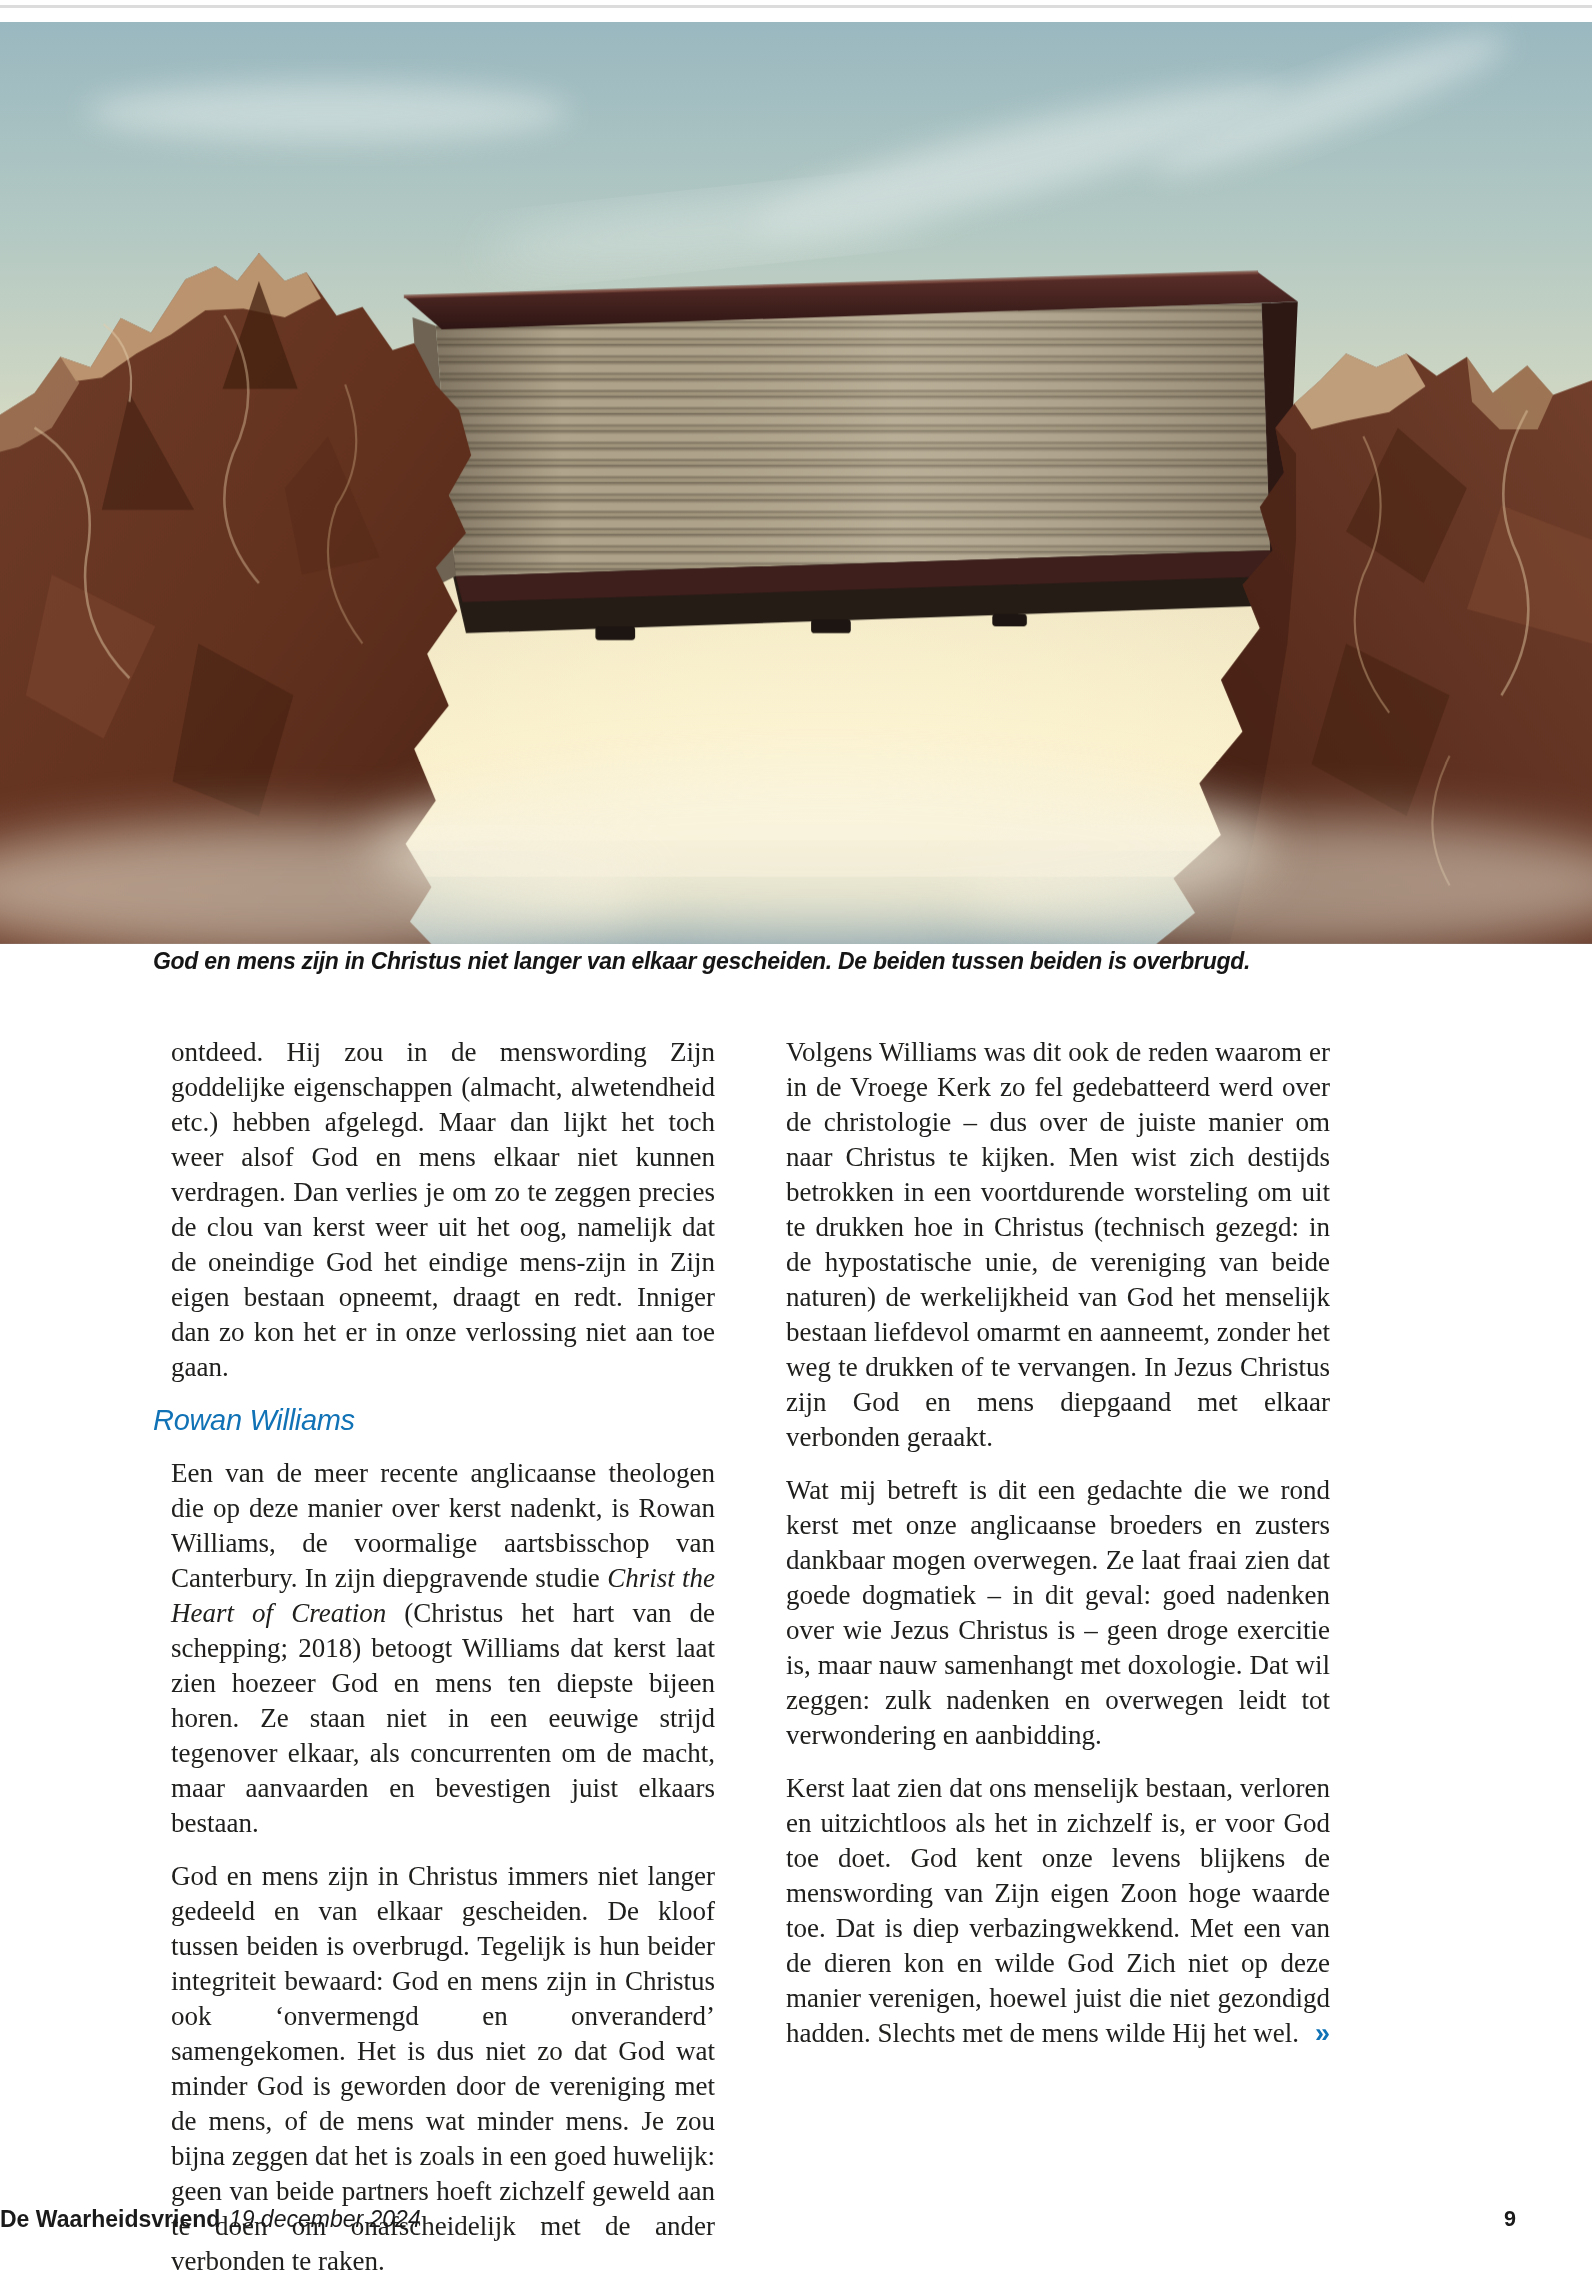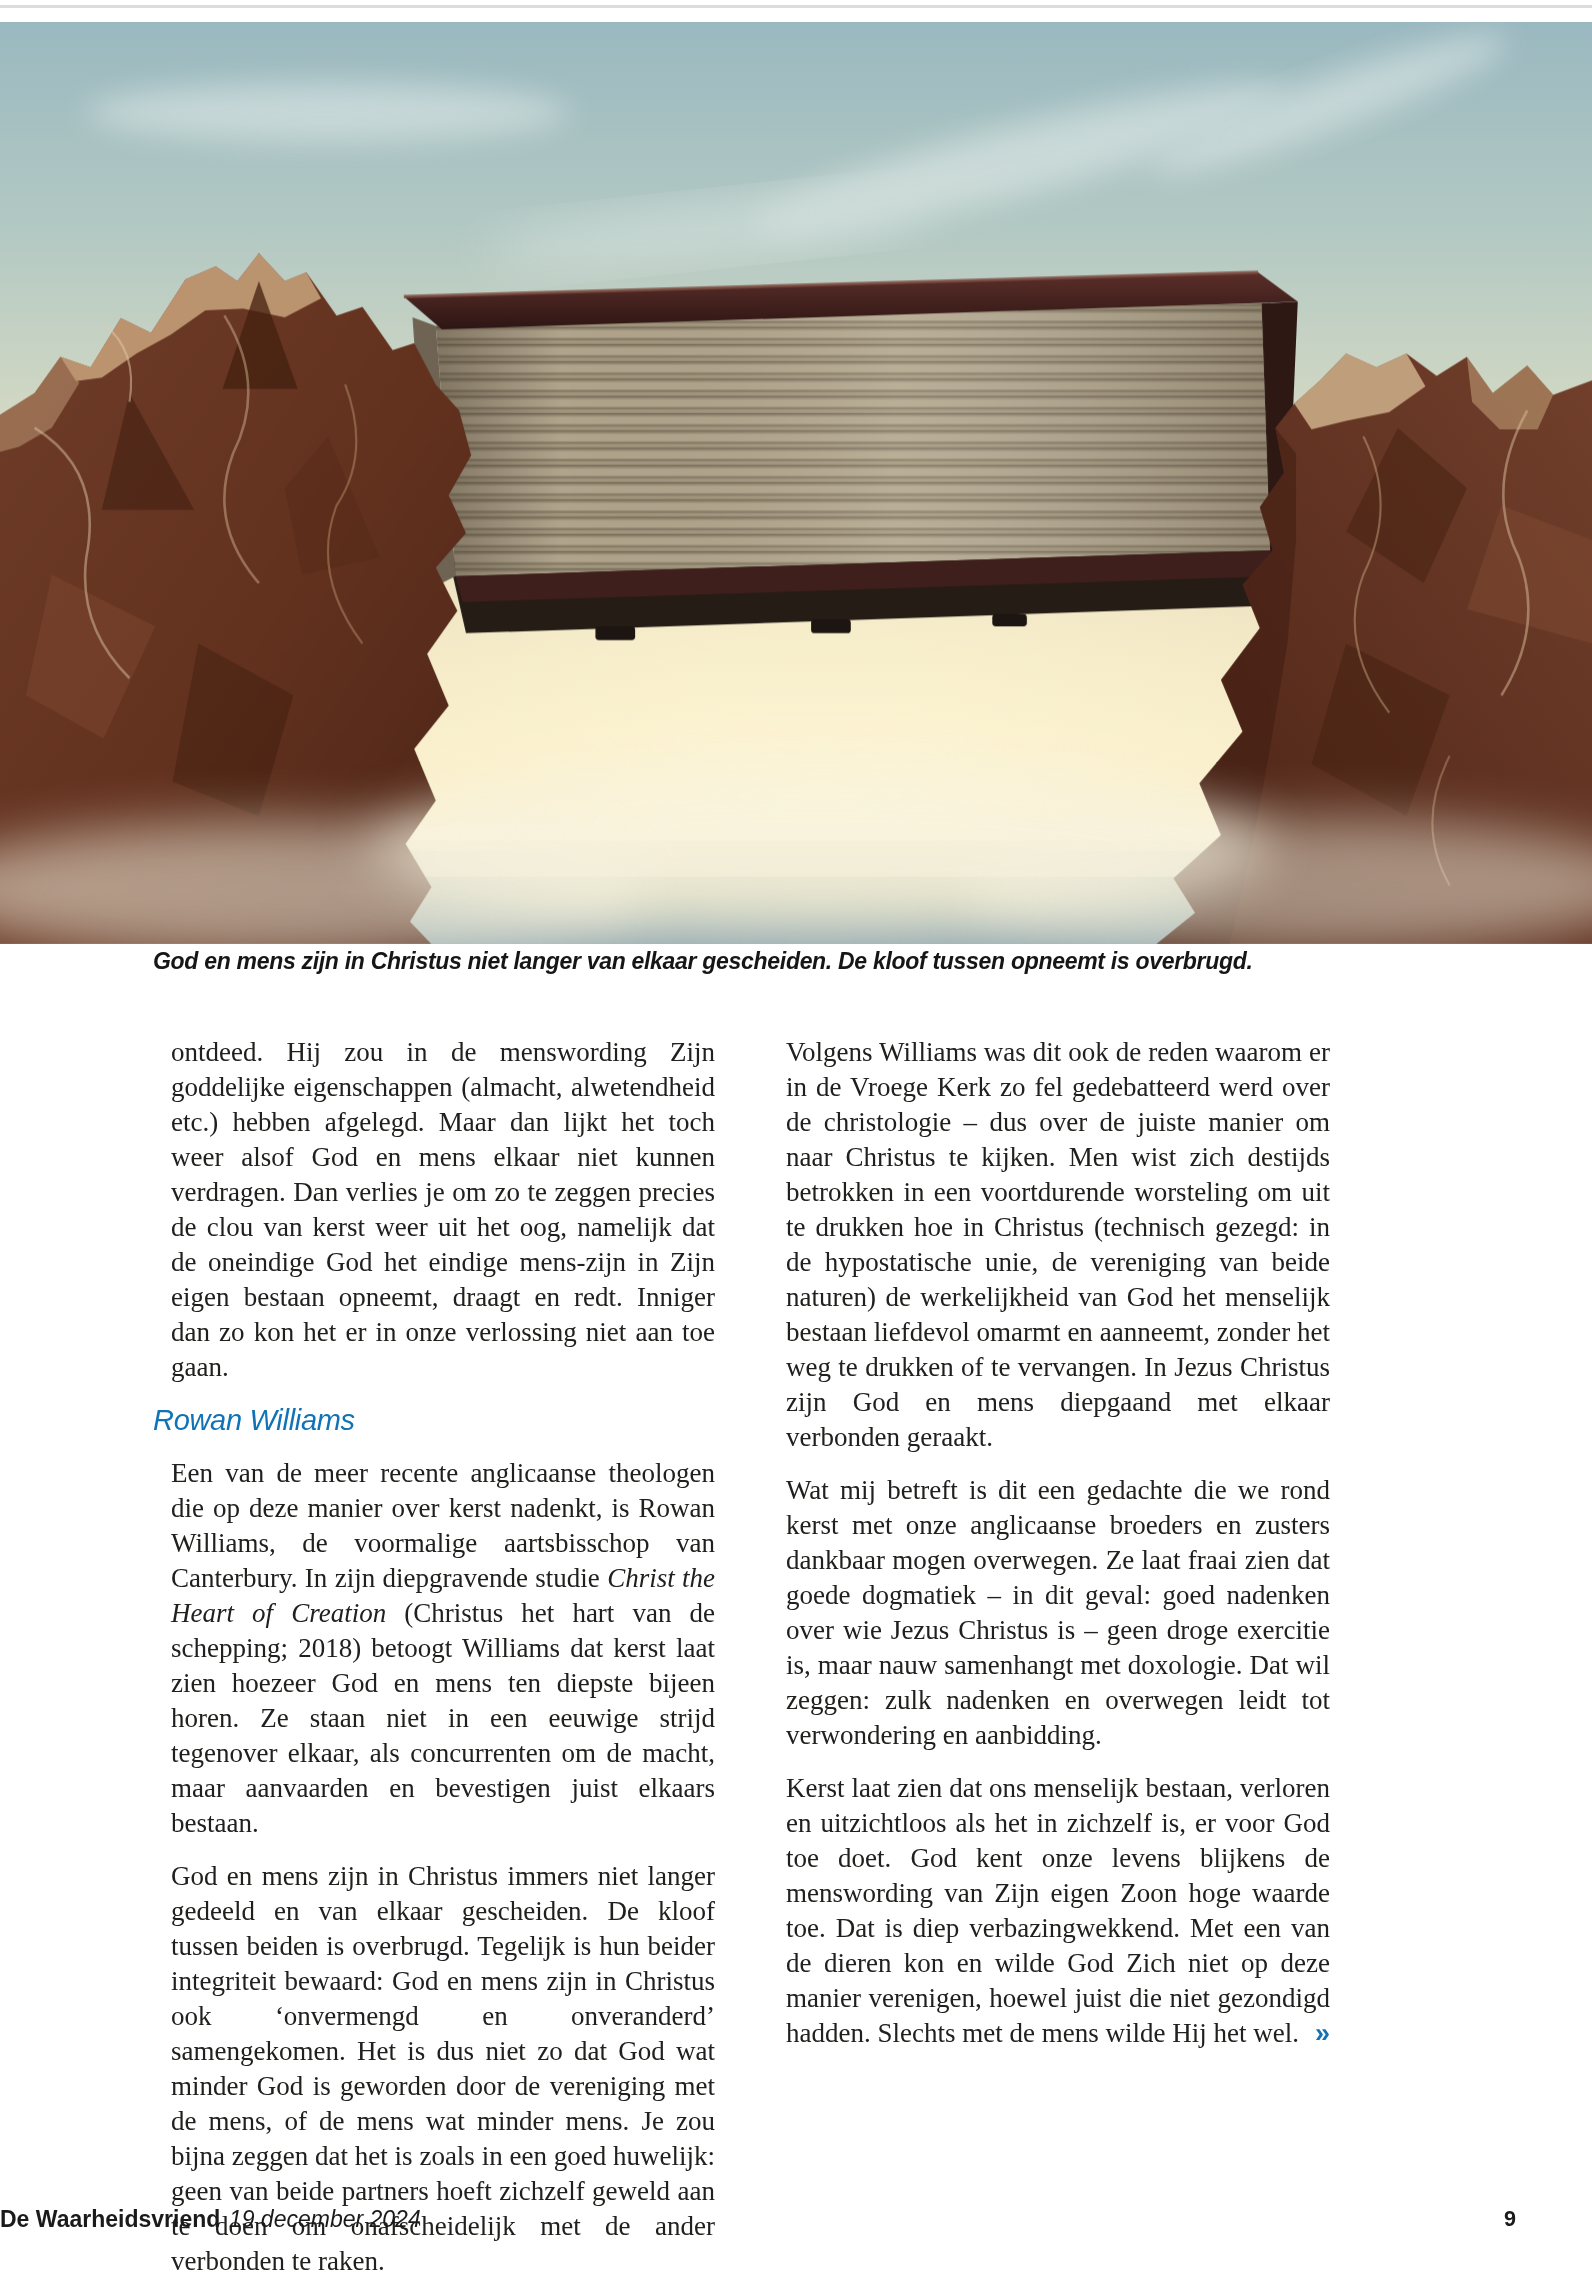--- a/index.html
+++ b/index.html
@@ -160,21 +160,21 @@
       </g>
 
       <g fill="#f7f2e0">
         <ellipse cx="330" cy="1005" rx="420" ry="80" opacity="0.55" filter="url(#soft2)"></ellipse>
         <ellipse cx="1520" cy="1000" rx="400" ry="78" opacity="0.5" filter="url(#soft2)"></ellipse>
         <ellipse cx="950" cy="955" rx="520" ry="90" opacity="0.6" filter="url(#soft2)"></ellipse>
       </g>
     </svg>
   </figure>
 
-  <p class="caption">God en mens zijn in Christus niet langer van elkaar gescheiden. De kloof tussen opneemt is overbrugd.</p>
+  <p class="caption">God en mens zijn in Christus niet langer van elkaar gescheiden. De beiden tussen beiden is overbrugd.</p>
 
   <div class="columns">
     <div class="col">
       <p>ontdeed. Hij zou in de menswording Zijn goddelijke eigenschappen (almacht, alwetendheid etc.) hebben afgelegd. Maar dan lijkt het toch weer alsof God en mens elkaar niet kunnen verdragen. Dan verlies je om zo te zeggen precies de clou van kerst weer uit het oog, namelijk dat de oneindige God het eindige mens-zijn in Zijn eigen bestaan opneemt, draagt en redt. Inniger dan zo kon het er in onze verlossing niet aan toe gaan.</p>
       <h3>Rowan Williams</h3>
       <p><span>Een van de meer recente anglicaanse theologen die op deze manier over kerst nadenkt, is Rowan Williams, de voormalige aartsbisschop van Canterbury. In zijn diepgravende studie </span><em>Christ the Heart of Creation</em><span> (Christus het hart van de schepping; 2018) betoogt Williams dat kerst laat zien hoezeer God en mens ten diepste bijeen horen. Ze staan niet in een eeuwige strijd tegenover elkaar, als concurrenten om de macht, maar aanvaarden en bevestigen juist elkaars bestaan.</span></p>
       <p>God en mens zijn in Christus immers niet langer gedeeld en van elkaar gescheiden. De kloof tussen beiden is overbrugd. Tegelijk is hun beider integriteit bewaard: God en mens zijn in Christus ook ‘onvermengd en onveranderd’ samengekomen. Het is dus niet zo dat God wat minder God is geworden door de vereniging met de mens, of de mens wat minder mens. Je zou bijna zeggen dat het is zoals in een goed huwelijk: geen van beide partners hoeft zichzelf geweld aan te doen om onafscheidelijk met de ander verbonden te raken.</p>
       <p>In die zin, zegt Williams, is Christus het hart van de</p>
     </div>
     <div class="col">

